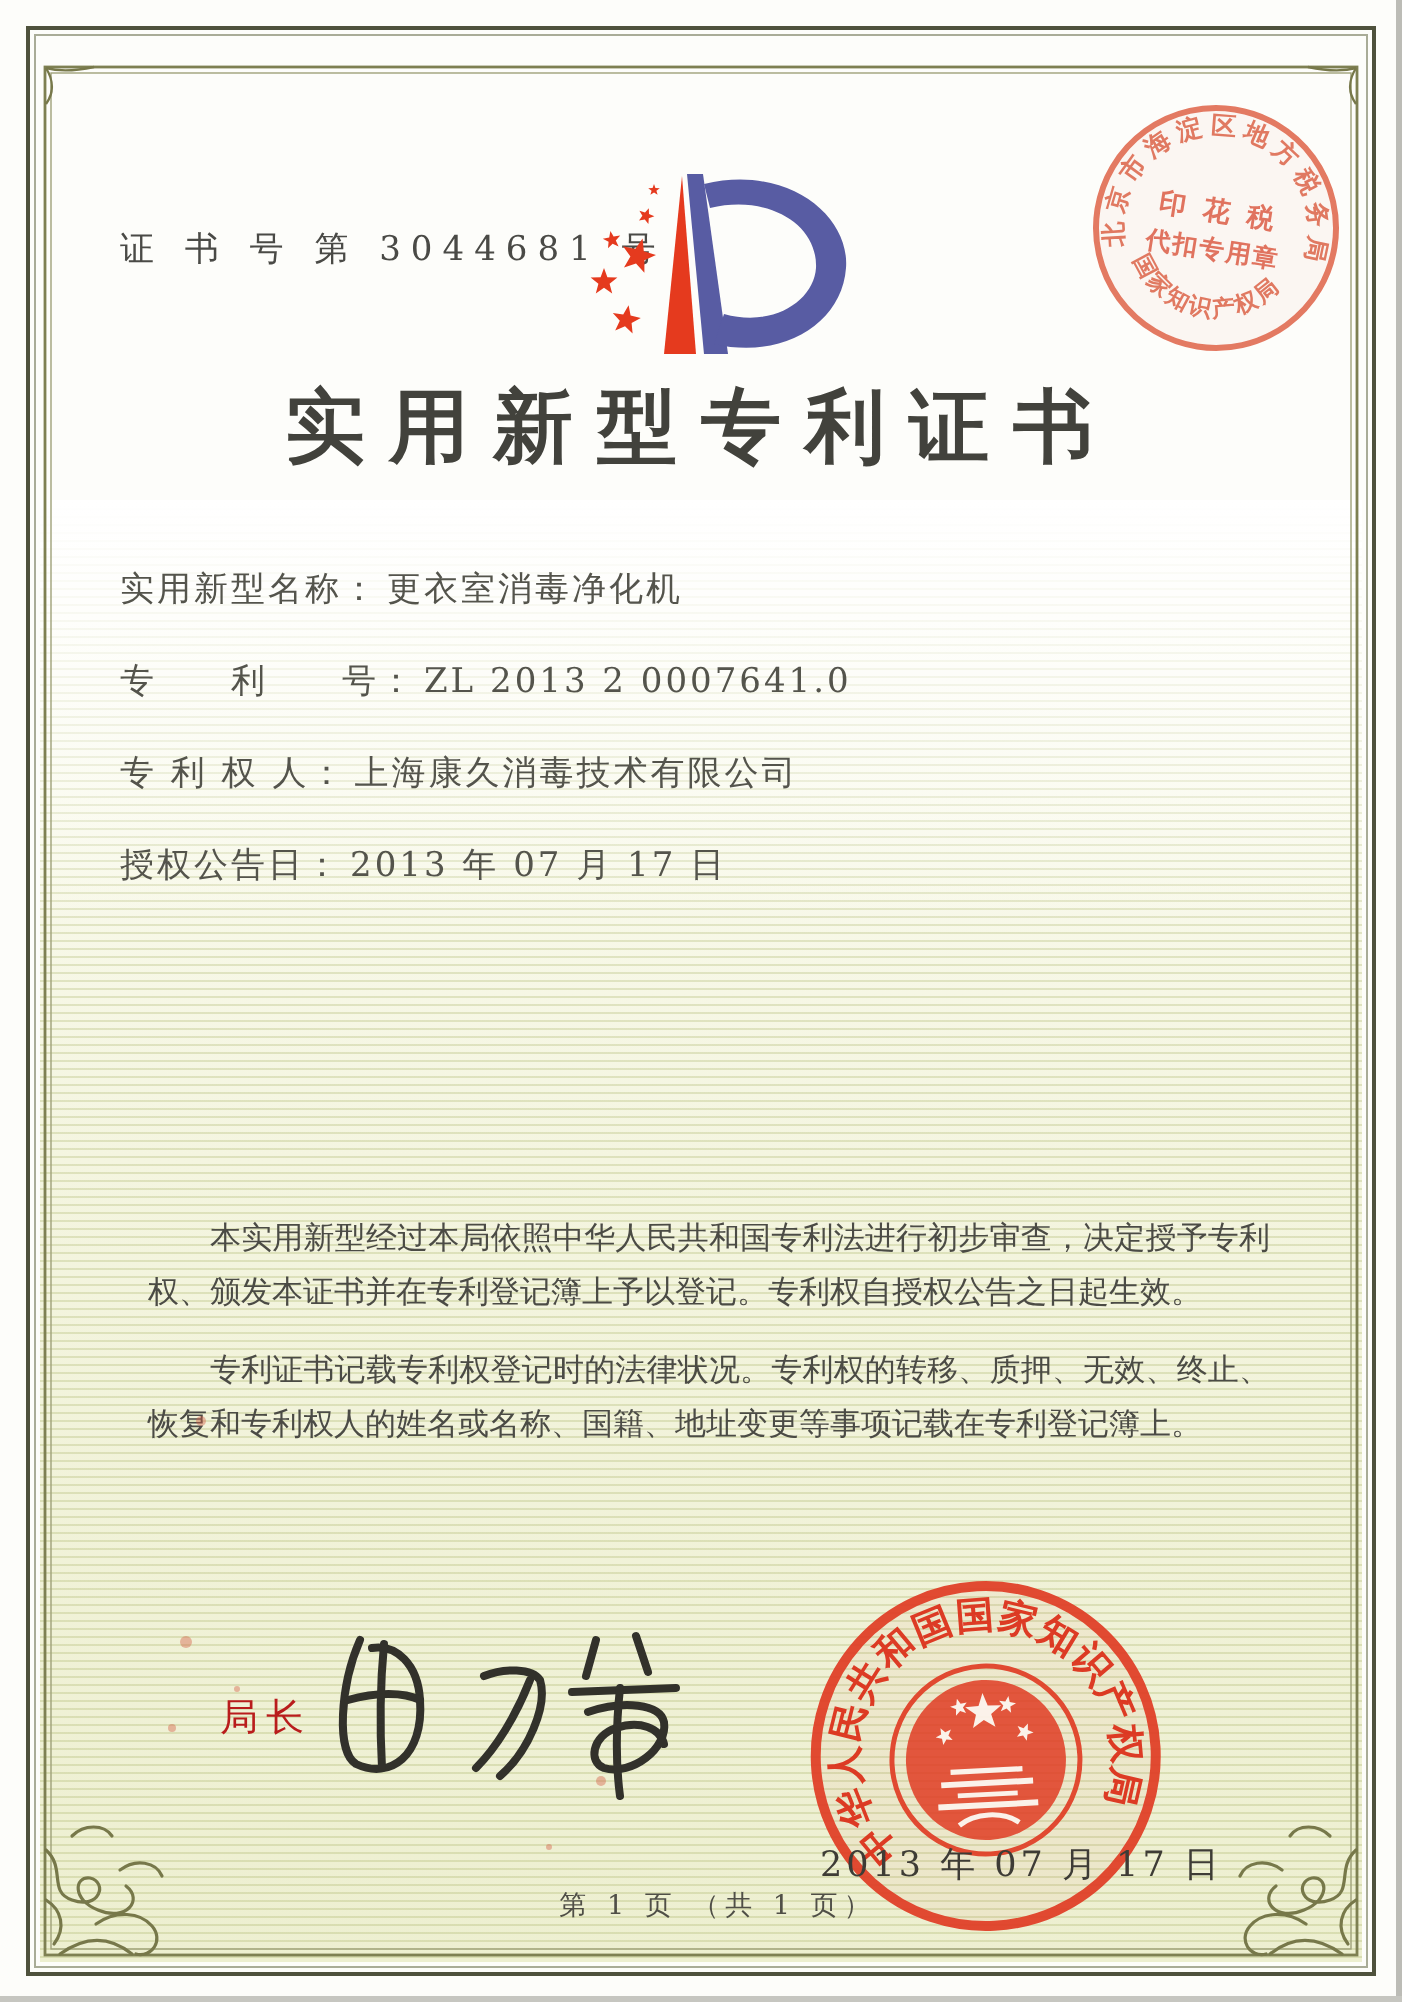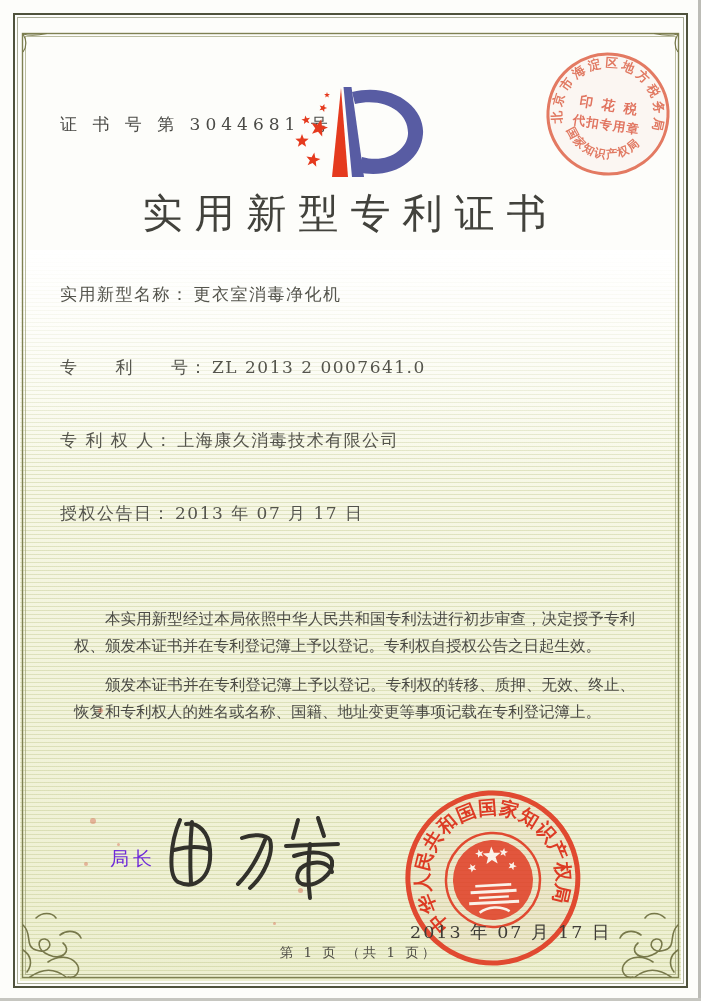--- a/index.html
+++ b/index.html
@@ -11,28 +11,28 @@
   .frame-inner{position:absolute;inset:17px;border:1px solid #a9ac97;}
   .guilloche{position:absolute;left:20px;right:20px;top:250px;bottom:20px;
      background:
        linear-gradient(to bottom, rgba(255,255,255,1) 0px, rgba(255,255,255,0) 220px),
        repeating-linear-gradient(to bottom, rgba(164,175,96,0.28) 0 1px, rgba(255,255,255,0) 1px 4px),
        linear-gradient(to bottom,#fdfdf4 0%,#f4f5e0 45%,#edefd0 100%);}
   .ornate{position:absolute;left:0;top:0;}
   .cert-no{position:absolute;left:60px;top:78px;font-size:17px;letter-spacing:5px;color:#4a4a46;margin-top:35px;}
   .logo{position:absolute;left:272px;top:84px;width:170px;height:102px;}
   .tax-stamp{position:absolute;left:540px;top:46px;width:136px;height:136px;opacity:.88;transform:rotate(9deg);}
-  .title{position:absolute;left:0;right:0;top:186px;text-align:center;font-size:40px;font-weight:400;
+  .title{position:absolute;left:0;right:0;top:186px;text-align:center;font-size:40px;font-weight:700;
          letter-spacing:12px;color:#42423c;}
-  .fields{position:absolute;left:60px;top:283px;right:50px;display:flex;flex-direction:column;gap:50px;justify-content:flex-end;}
+  .fields{position:absolute;left:60px;top:283px;right:50px;display:flex;flex-direction:column;gap:23px;justify-content:flex-end;}
   .field-row{font-size:17px;letter-spacing:1.5px;color:#54544c;white-space:nowrap;}
   .field-row .val{margin-left:4px;}
   .paragraphs{position:absolute;left:62px;right:54px;top:594px;}
   .paragraphs p{margin:12px;text-indent:2em;font-size:15.5px;line-height:27px;text-align:justify;color:#4b4b45;}
-  .director{position:absolute;left:110px;top:846px;font-size:19px;letter-spacing:4px;color:#6d28d9;z-index:3;}
+  .director{position:absolute;left:110px;top:846px;font-size:19px;letter-spacing:4px;color:#b91c1c;z-index:3;}
   .signature{position:absolute;left:150px;top:798px;width:200px;height:115px;z-index:3;}
   .sipo-stamp{position:absolute;left:398px;top:788px;width:190px;height:185px;z-index:2;
               opacity:.92;transform:rotate(-3deg);}
   .issue-date{position:absolute;left:410px;top:920px;font-size:17.5px;letter-spacing:2px;color:#3e3c36;z-index:5;}
   .footer{position:absolute;left:17px;right:0;top:944px;text-align:center;font-size:13.5px;
           letter-spacing:3px;color:#504f47;z-index:4;}
   .speck{position:absolute;border-radius:50%;background:rgba(212,92,70,.42);z-index:1;}
   .stamp-ring-text{font-weight:bold;}
 </style>
 </head>
@@ -103,21 +103,21 @@
     <div class="field-row">
       <span>专 利 权 人：</span><span class="val">上海康久消毒技术有限公司</span>
     </div>
     <div class="field-row">
       <span>授权公告日：</span><span class="val">2013 年 07 月 17 日</span>
     </div>
   </div>
 
   <div class="paragraphs">
     <p>本实用新型经过本局依照中华人民共和国专利法进行初步审查，决定授予专利权、颁发本证书并在专利登记簿上予以登记。专利权自授权公告之日起生效。</p>
-    <p>颁发本证书并在专利登记簿上予以登记。专利权的转移、质押、无效、终止、恢复和专利权人的姓名或名称、国籍、地址变更等事项记载在专利登记簿上。</p>
+    <p>专利证书记载专利权登记时的法律状况。专利权的转移、质押、无效、终止、恢复和专利权人的姓名或名称、国籍、地址变更等事项记载在专利登记簿上。</p>
   </div>
 
   <div class="director">局长</div>
   <svg class="signature" viewBox="0 0 200 115">
     <title>田力普</title>
     <g stroke="#32312b" fill="none" stroke-width="4" stroke-linecap="round" stroke-linejoin="round">
       <path d="M30,22 C20,45 18,78 28,84 C45,92 62,80 60,52 C59,34 48,24 36,26"></path>
       <path d="M24,52 C38,48 52,48 60,52"></path>
       <path d="M42,24 C40,45 40,68 41,86"></path>
       <path d="M92,40 C102,36 116,36 120,42 C124,55 114,78 100,90"></path>

